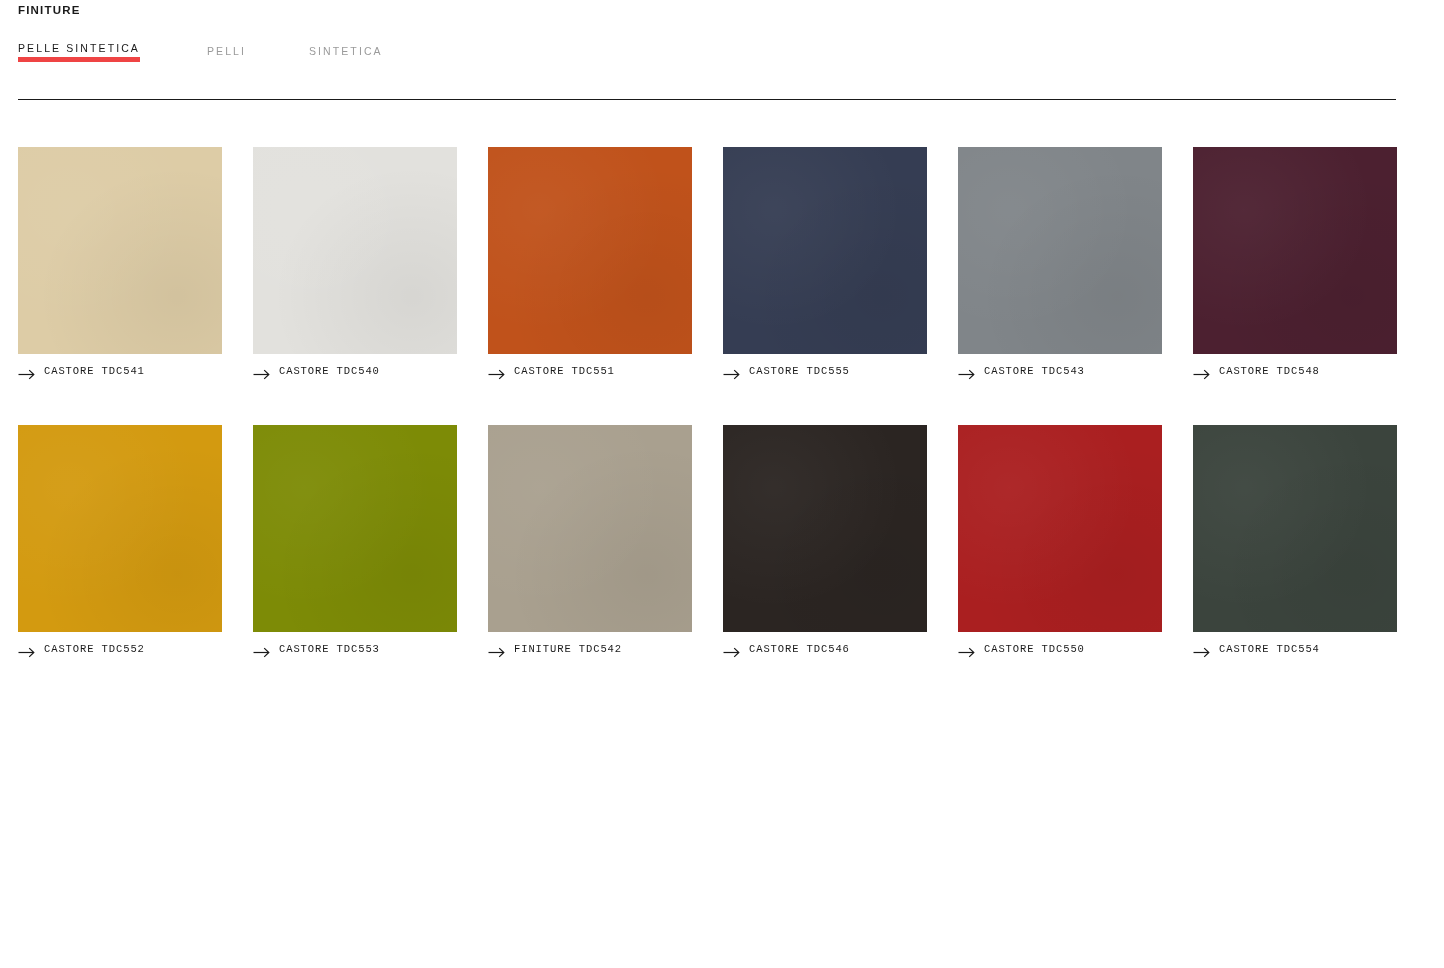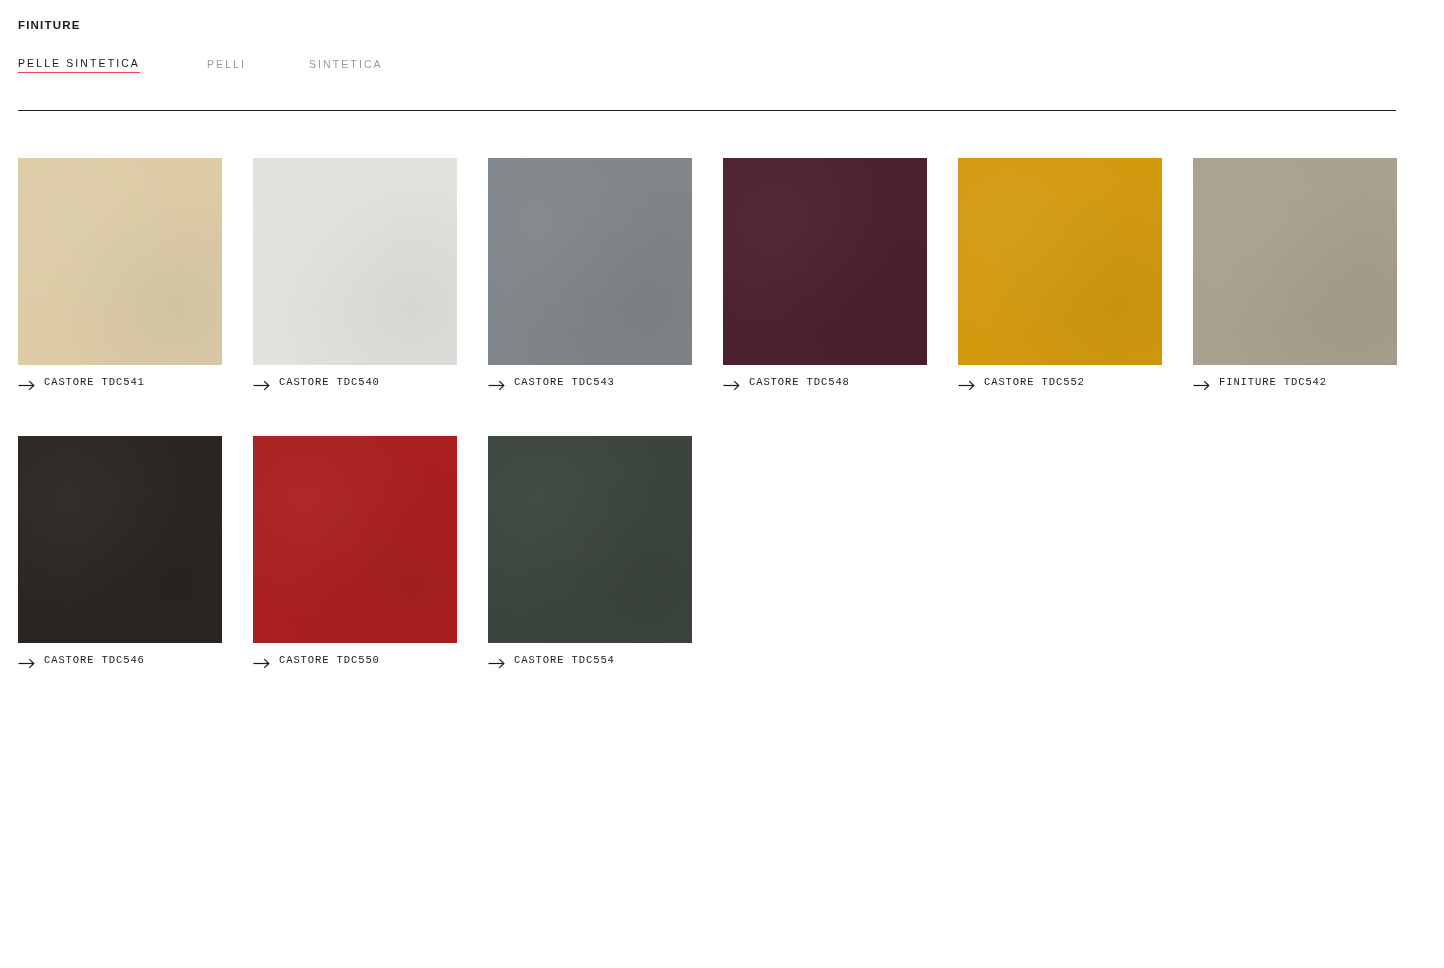--- a/index.html
+++ b/index.html
@@ -19,21 +19,21 @@
     padding: 0 48px 0 18px;
   }
 
   
   .page-title {
     font-family: "Liberation Sans", sans-serif;
     font-size: 11.5px;
     font-weight: 700;
     letter-spacing: 1.2px;
     color: #1a1a1a;
-    padding-top: 19px;
+    padding-top: 4px;
     padding-left: 0px;
   }
 
   .tabs {
     display: flex;
     align-items: center;
     margin-top: 26px;
     padding-left: 0px;
   }
 
@@ -45,21 +45,21 @@
     text-decoration: none;
     padding-bottom: 3px;
     cursor: pointer;
     white-space: nowrap;
   }
   .tab:nth-child(1) { width: 174px; }
   .tab:nth-child(2) { width: 102px; }
 
   .tab.active {
     color: #1a1a1a;
-    border-bottom: 1px solid #ef4444;
+    border-bottom: 5px solid #ef4444;
     display: inline-block;
     width: auto;
     margin-right: 67px;
   }
 
   .rule {
     margin-top: 37px;
     margin-left: 0px;
     margin-right: 0px;
     height: 1px;
@@ -151,20 +151,40 @@
         <div class="swatch-chip" style="background: rgb(226, 225, 221);"></div>
         <div class="swatch-label-row">
           <span class="arrow-icon"><svg viewBox="0 0 17 11" fill="none" xmlns="http://www.w3.org/2000/svg" aria-hidden="true">
               <path d="M0.5 5.5H15.4" stroke="currentColor" stroke-width="1.2"></path>
               <path d="M11.2 1.1L15.8 5.5L11.2 9.9" stroke="currentColor" stroke-width="1.2" fill="none"></path>
             </svg></span>
           <span class="swatch-label">CASTORE TDC540</span>
         </div>
       </div>
       <div class="swatch-card">
+        <div class="swatch-chip" style="background: rgb(192, 82, 27);"></div>
+        <div class="swatch-label-row">
+          <span class="arrow-icon"><svg viewBox="0 0 17 11" fill="none" xmlns="http://www.w3.org/2000/svg" aria-hidden="true">
+              <path d="M0.5 5.5H15.4" stroke="currentColor" stroke-width="1.2"></path>
+              <path d="M11.2 1.1L15.8 5.5L11.2 9.9" stroke="currentColor" stroke-width="1.2" fill="none"></path>
+            </svg></span>
+          <span class="swatch-label">CASTORE TDC551</span>
+        </div>
+      </div>
+      <div class="swatch-card">
+        <div class="swatch-chip" style="background: rgb(53, 61, 83);"></div>
+        <div class="swatch-label-row">
+          <span class="arrow-icon"><svg viewBox="0 0 17 11" fill="none" xmlns="http://www.w3.org/2000/svg" aria-hidden="true">
+              <path d="M0.5 5.5H15.4" stroke="currentColor" stroke-width="1.2"></path>
+              <path d="M11.2 1.1L15.8 5.5L11.2 9.9" stroke="currentColor" stroke-width="1.2" fill="none"></path>
+            </svg></span>
+          <span class="swatch-label">CASTORE TDC555</span>
+        </div>
+      </div>
+      <div class="swatch-card">
         <div class="swatch-chip" style="background: rgb(128, 133, 137);"></div>
         <div class="swatch-label-row">
           <span class="arrow-icon"><svg viewBox="0 0 17 11" fill="none" xmlns="http://www.w3.org/2000/svg" aria-hidden="true">
               <path d="M0.5 5.5H15.4" stroke="currentColor" stroke-width="1.2"></path>
               <path d="M11.2 1.1L15.8 5.5L11.2 9.9" stroke="currentColor" stroke-width="1.2" fill="none"></path>
             </svg></span>
           <span class="swatch-label">CASTORE TDC543</span>
         </div>
       </div>
       <div class="swatch-card">
@@ -181,20 +201,30 @@
         <div class="swatch-chip" style="background: rgb(211, 154, 16);"></div>
         <div class="swatch-label-row">
           <span class="arrow-icon"><svg viewBox="0 0 17 11" fill="none" xmlns="http://www.w3.org/2000/svg" aria-hidden="true">
               <path d="M0.5 5.5H15.4" stroke="currentColor" stroke-width="1.2"></path>
               <path d="M11.2 1.1L15.8 5.5L11.2 9.9" stroke="currentColor" stroke-width="1.2" fill="none"></path>
             </svg></span>
           <span class="swatch-label">CASTORE TDC552</span>
         </div>
       </div>
       <div class="swatch-card">
+        <div class="swatch-chip" style="background: rgb(125, 139, 6);"></div>
+        <div class="swatch-label-row">
+          <span class="arrow-icon"><svg viewBox="0 0 17 11" fill="none" xmlns="http://www.w3.org/2000/svg" aria-hidden="true">
+              <path d="M0.5 5.5H15.4" stroke="currentColor" stroke-width="1.2"></path>
+              <path d="M11.2 1.1L15.8 5.5L11.2 9.9" stroke="currentColor" stroke-width="1.2" fill="none"></path>
+            </svg></span>
+          <span class="swatch-label">CASTORE TDC553</span>
+        </div>
+      </div>
+      <div class="swatch-card">
         <div class="swatch-chip" style="background: rgb(169, 160, 143);"></div>
         <div class="swatch-label-row">
           <span class="arrow-icon"><svg viewBox="0 0 17 11" fill="none" xmlns="http://www.w3.org/2000/svg" aria-hidden="true">
               <path d="M0.5 5.5H15.4" stroke="currentColor" stroke-width="1.2"></path>
               <path d="M11.2 1.1L15.8 5.5L11.2 9.9" stroke="currentColor" stroke-width="1.2" fill="none"></path>
             </svg></span>
           <span class="swatch-label">FINITURE TDC542</span>
         </div>
       </div>
       <div class="swatch-card">

